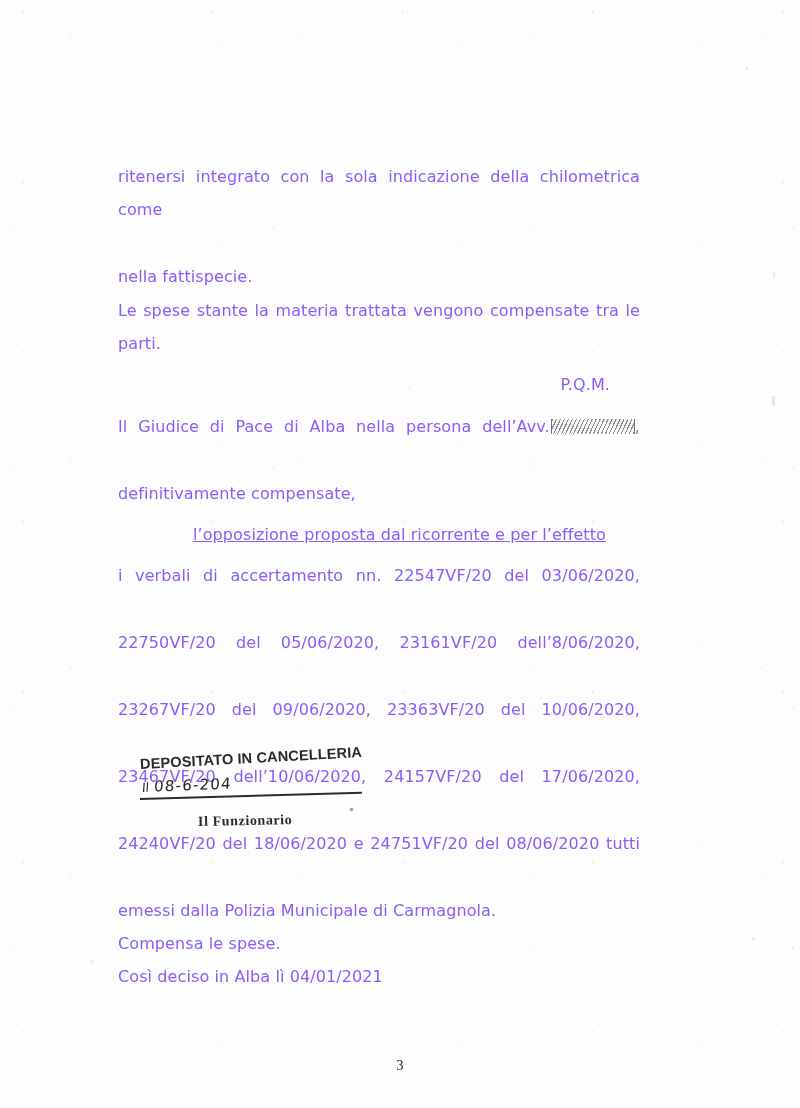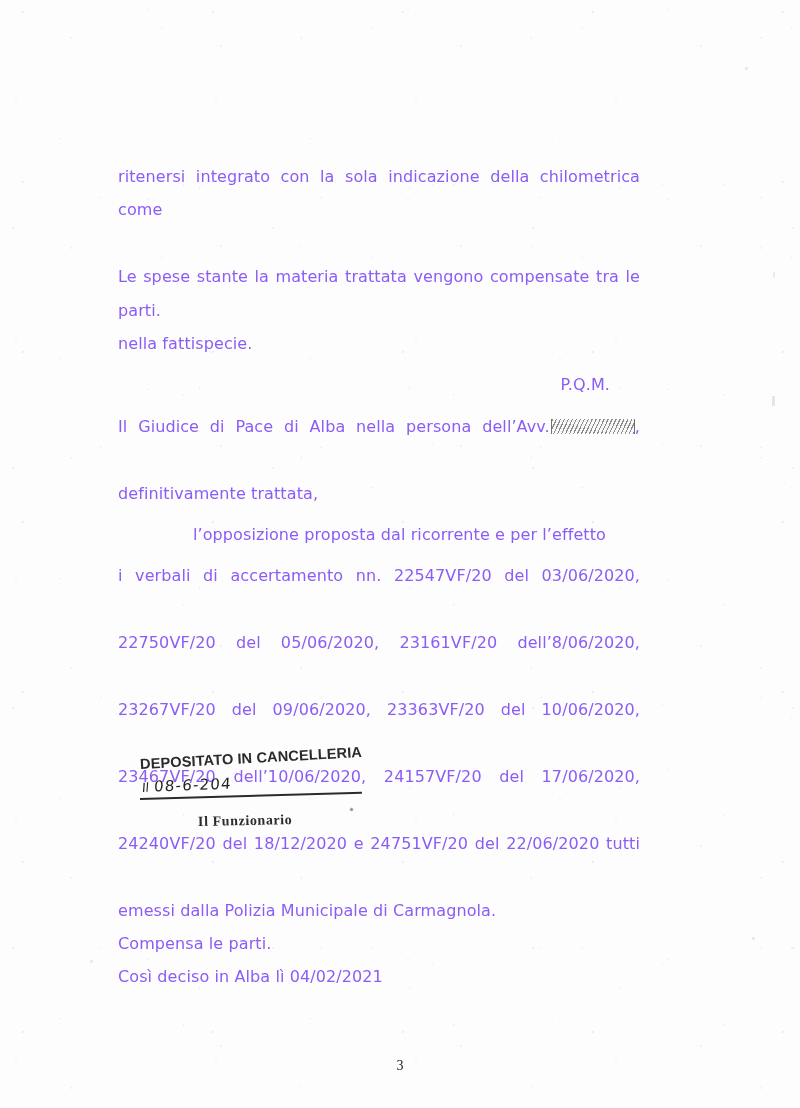--- a/index.html
+++ b/index.html
@@ -63,21 +63,21 @@
     content: "";
     display: inline-block;
     width: 100%;
   }
   .center {
     text-align: right;
     margin: 8px;
   }
   .center.shift-left { padding-right: 22px; }
   .center.shift-left2 { padding-right: 8px; }
-  .center.shift-left3 { padding-right: 26px; }
+  .center.shift-left3 { padding-right: 26px; text-decoration: underline; }
 
   
   .redaction {
     display: inline-block;
     width: 82px;
     height: 15px;
     vertical-align: -2px;
     margin: 0 0 0 1px;
     background-color: #f2f2f2;
     background-image:
@@ -194,44 +194,44 @@
 
   <div class="artifact" style="left:772px;top:396px;width:3px;height:10px;opacity:.45;"></div>
   <div class="artifact" style="left:745px;top:67px;width:3px;height:3px;opacity:.4;"></div>
   <div class="artifact" style="left:752px;top:937px;width:3px;height:3px;opacity:.4;"></div>
   <div class="artifact" style="left:90px;top:960px;width:3px;height:3px;opacity:.35;"></div>
   <div class="artifact" style="left:773px;top:272px;width:2px;height:6px;opacity:.35;"></div>
 
   <div class="doc-body">
 
     <p class="para force">ritenersi integrato con la sola indicazione della chilometrica come</p>
+    <p class="para">nella fattispecie.</p>
+
     <p class="para">Le spese stante la materia trattata vengono compensate tra le parti.</p>
-
-    <p class="para">nella fattispecie.</p>
 
     <p class="center shift-left">P.Q.M.</p>
 
     <p class="para force">
       <span>Il Giudice di Pace di Alba nella persona dell’Avv.</span><span class="redaction"></span><span>,</span>
     </p>
-    <p class="para">definitivamente trattata,</p>
+    <p class="para">definitivamente compensate,</p>
 
 
     <p class="center shift-left3">l’opposizione proposta dal ricorrente e per l’effetto</p>
 
 
     <p class="para force">i verbali di accertamento nn. 22547VF/20 del 03/06/2020,</p>
     <p class="para force">22750VF/20 del 05/06/2020, 23161VF/20 dell’8/06/2020,</p>
     <p class="para force">23267VF/20 del 09/06/2020, 23363VF/20 del 10/06/2020,</p>
     <p class="para force">23467VF/20 dell’10/06/2020, 24157VF/20 del 17/06/2020,</p>
-    <p class="para force">24240VF/20 del 18/12/2020 e 24751VF/20 del 22/06/2020 tutti</p>
+    <p class="para force">24240VF/20 del 18/06/2020 e 24751VF/20 del 08/06/2020 tutti</p>
     <p class="para">emessi dalla Polizia Municipale di Carmagnola.</p>
 
-    <p class="para">Compensa le parti.</p>
-    <p class="para">Così deciso in Alba lì 04/02/2021</p>
+    <p class="para">Compensa le spese.</p>
+    <p class="para">Così deciso in Alba lì 04/01/2021</p>
 
   </div>
 
   <div id="stamp">
     <div class="stamp-title">DEPOSITATO IN CANCELLERIA</div>
     <div class="stamp-date">
       <span class="il">Il</span><span>08-6-204</span>
     </div>
     <div class="stamp-rule"></div>
     <div class="stamp-speck"></div>

